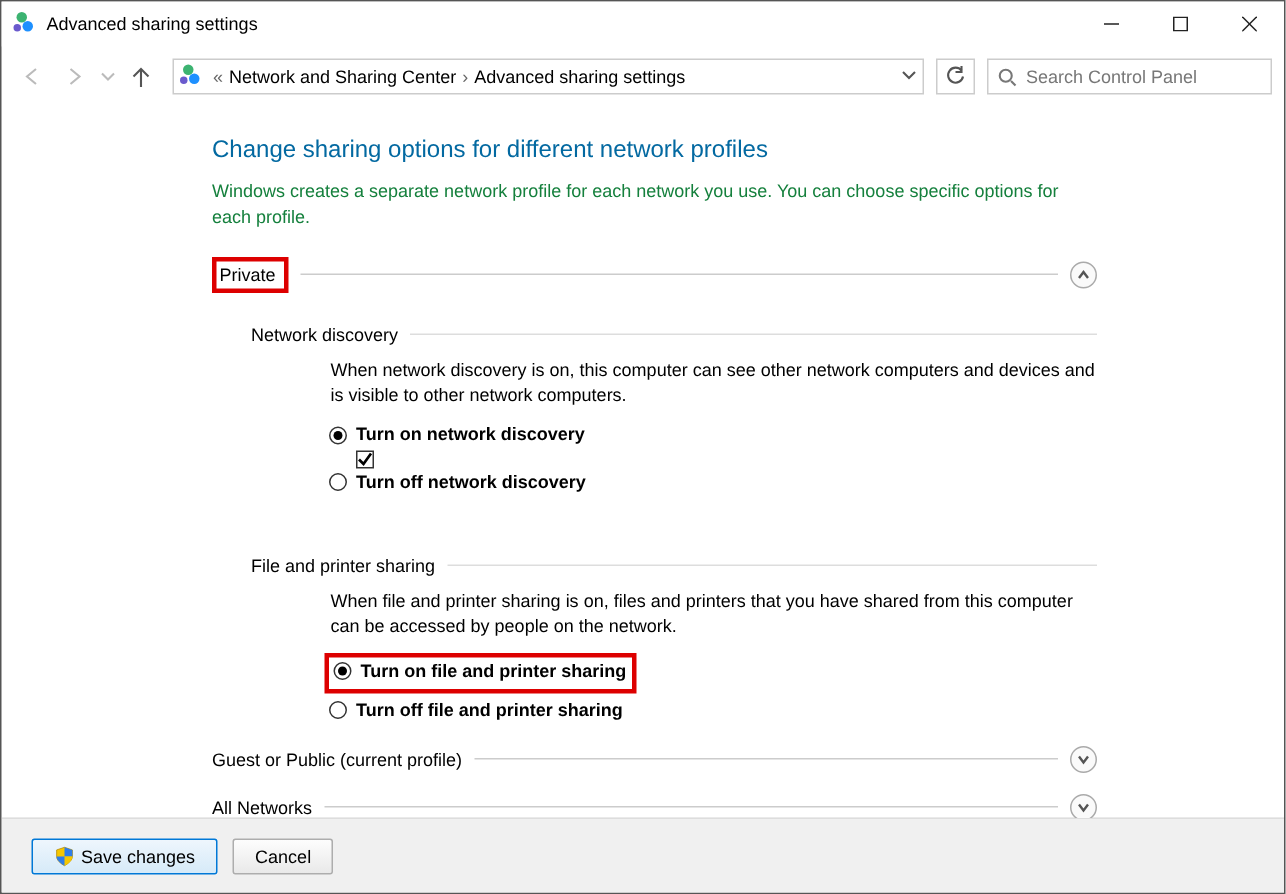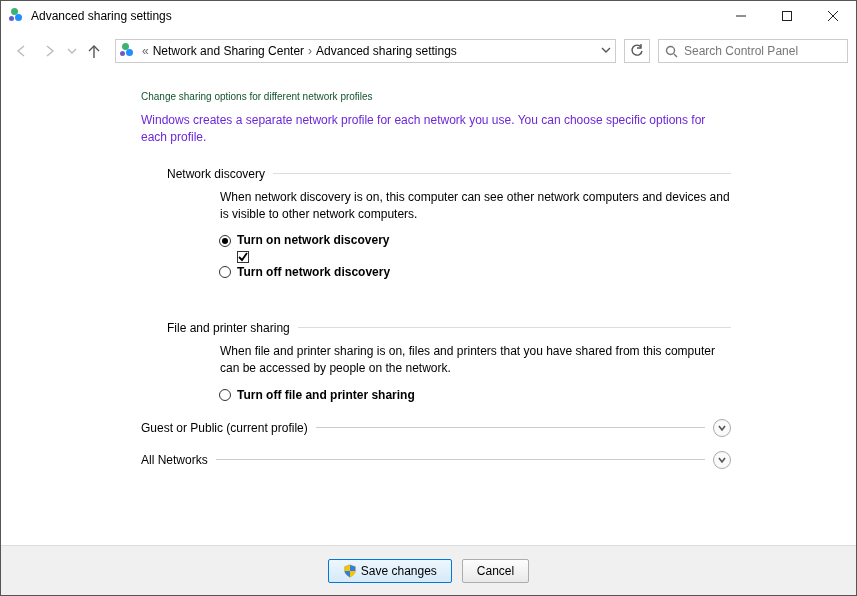--- a/index.html
+++ b/index.html
@@ -78,22 +78,22 @@
     margin-left:6px;
   }
   .search-box svg{stroke:#777;fill:none;stroke-width:1.4}
   
   .content{
     padding: 20px 0 0 0;
     height: calc(100% - 30px - 40px - 50px);
     overflow:auto;
   }
   .inner{width:590px;margin-left:140px;}
-  .page-title{color:#14532d;font-size:10px;margin-bottom:10px;}
-  .page-desc{color:#6d28d9;font-size:12px;line-height:1.4;margin-bottom:18px;}
+  .page-title{color:#0369a1;font-size:16px;margin-bottom:10px;}
+  .page-desc{color:#15803d;font-size:12px;line-height:1.4;margin-bottom:18px;}
   .section-header{
     display:flex;align-items:center;
     font-size:12px;
     margin-bottom:8px;
   }
   .section-header .label{white-space:nowrap;}
   .section-header .rule{flex:1;height:1px;background:#ccc;margin:0 8px;}
   .chev-btn{
     width:18px;height:18px;border:1px solid #aaa;border-radius:50%;
     display:flex;align-items:center;justify-content:center;
@@ -123,21 +123,21 @@
   }
   .check-outer.on svg{stroke:#000;stroke-width:1.8;fill:none}
   .spacer-v{height:18px;}
   .collapsed-section{
     display:flex;align-items:center;font-size:12px;margin-top:14px;
   }
   .collapsed-section .rule{flex:1;height:1px;background:#ccc;margin:0 8px;}
   
   .footer{
     height:50px;border-top:1px solid #ddd;
-    display:flex;align-items:center;justify-content:center;
+    display:flex;align-items:center;justify-content:flex-start;
     padding:0 20px;gap:10px;background:#f0f0f0;
   }
   .btn{
     height:24px;padding:0 14px;border:1px solid #adadad;
     background:linear-gradient(#fdfdfd,#e9e9e9);
     font-size:12px;display:flex;align-items:center;gap:4px;
     border-radius:2px;
   }
   .btn.primary{border-color:#0078d7;background:linear-gradient(#eef6fd,#d6eaf8);}
   .shield{width:14px;height:14px;}
@@ -224,20 +224,29 @@
       </svg>
     <span>Search Control Panel</span>
   </div>
 </div>
 
 <div class="content">
   <div class="inner">
     <div class="page-title">Change sharing options for different network profiles</div>
     <div class="page-desc">Windows creates a separate network profile for each network you use. You can choose specific options for each profile.</div>
 
+    <div class="section-header">
+      <span class="highlight-red"><span class="label">Private</span></span>
+      <span class="rule"></span>
+      <span class="chev-btn">
+        <svg width="10" height="10">
+            <polyline points="2,7 5,3 8,7"></polyline>
+          </svg>
+      </span>
+    </div>
 
     <div class="sub-title">
       <span>Network discovery</span>
       <span class="rule"></span>
     </div>
     <div class="sub-desc">When network discovery is on, this computer can see other network computers and devices and is visible to other network computers.</div>
     <div class="radio-row">
       <span class="radio-outer on"></span>
       <span>Turn on network discovery</span>
     </div>
@@ -253,20 +262,28 @@
       <span>Turn off network discovery</span>
     </div>
 
     <div class="spacer-v"></div>
 
     <div class="sub-title">
       <span>File and printer sharing</span>
       <span class="rule"></span>
     </div>
     <div class="sub-desc">When file and printer sharing is on, files and printers that you have shared from this computer can be accessed by people on the network.</div>
+    <div style="margin-left:75px;margin-bottom:2px;">
+      <span class="highlight-red-inline">
+        <span class="radio-row" style="margin-left:3px">
+          <span class="radio-outer on"></span>
+          <span>Turn on file and printer sharing</span>
+        </span>
+      </span>
+    </div>
     <div class="radio-row">
       <span class="radio-outer"></span>
       <span>Turn off file and printer sharing</span>
     </div>
 
     <div class="collapsed-section">
       <span class="label">Guest or Public (current profile)</span>
       <span class="rule"></span>
       <span class="chev-btn">
         <svg width="10" height="10">

